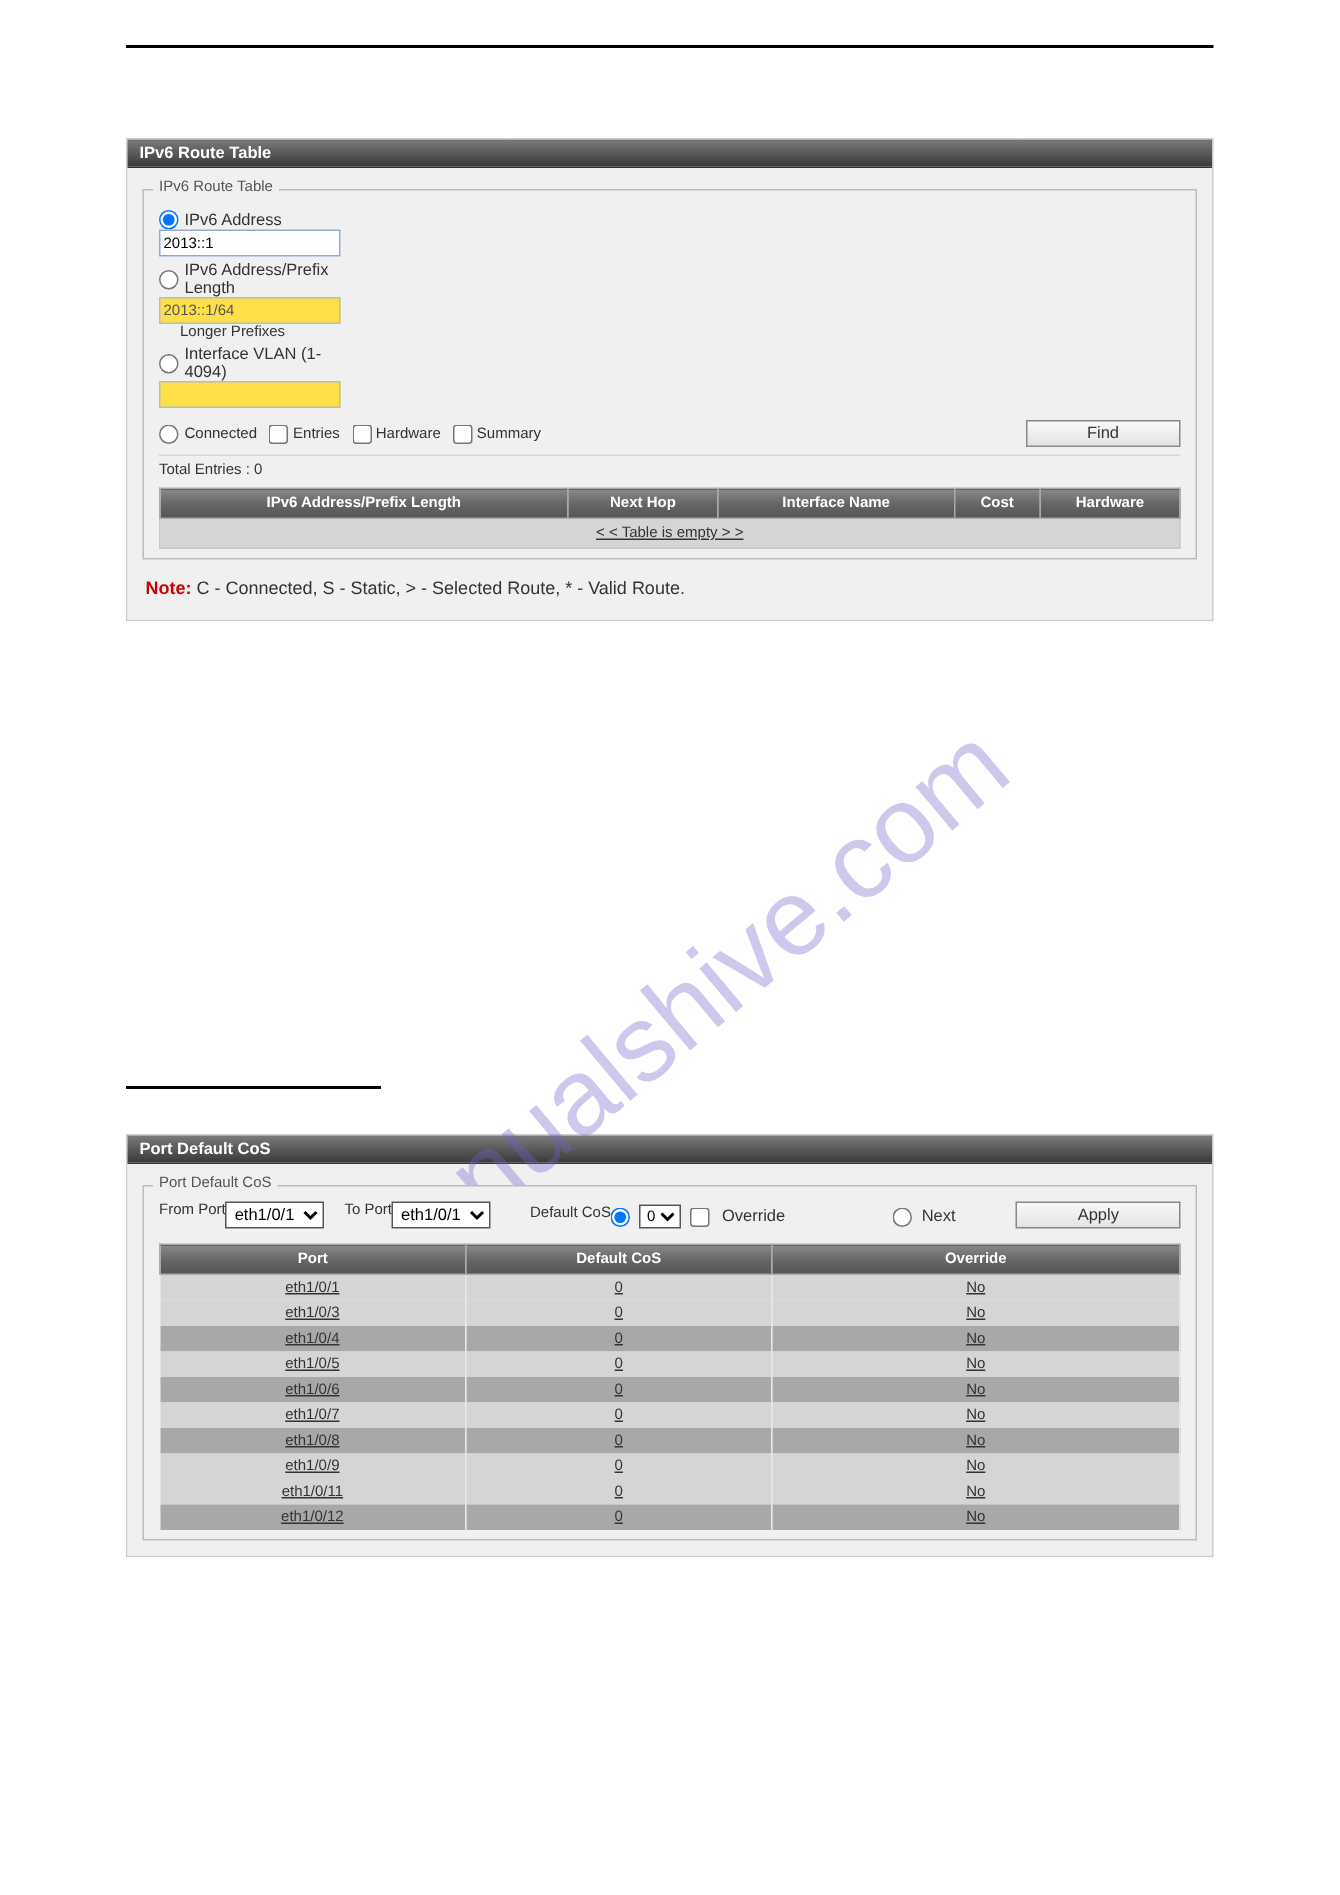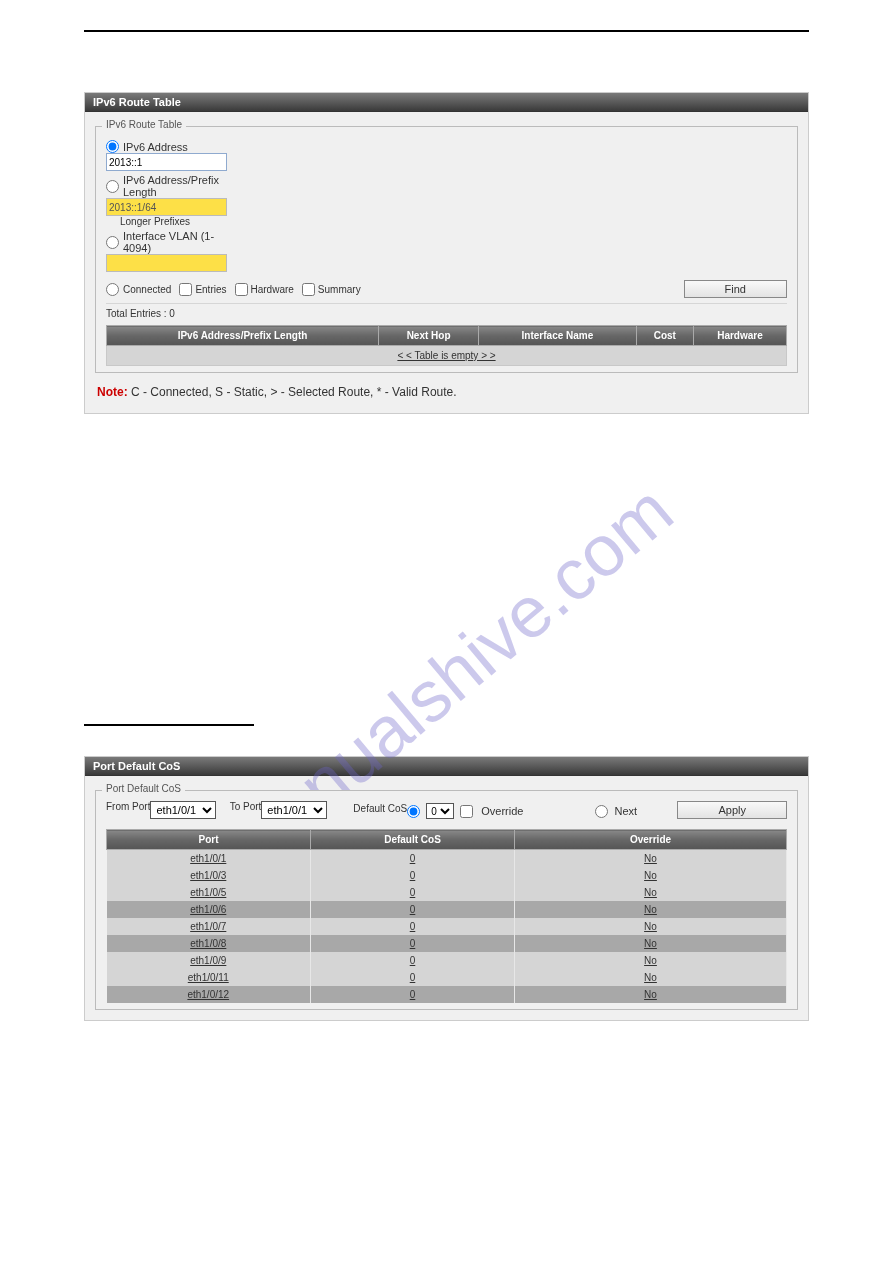--- a/index.html
+++ b/index.html
@@ -340,20 +340,25 @@
               <tr class="row-even">
                 <td>eth1/0/1</td>
                 <td>0</td>
                 <td>No</td>
               </tr>
               <tr class="row-even">
                 <td>eth1/0/3</td>
                 <td>0</td>
                 <td>No</td>
               </tr>
+              <tr class="row-odd">
+                <td>eth1/0/4</td>
+                <td>0</td>
+                <td>No</td>
+              </tr>
               <tr class="row-even">
                 <td>eth1/0/5</td>
                 <td>0</td>
                 <td>No</td>
               </tr>
               <tr class="row-odd">
                 <td>eth1/0/6</td>
                 <td>0</td>
                 <td>No</td>
               </tr>

